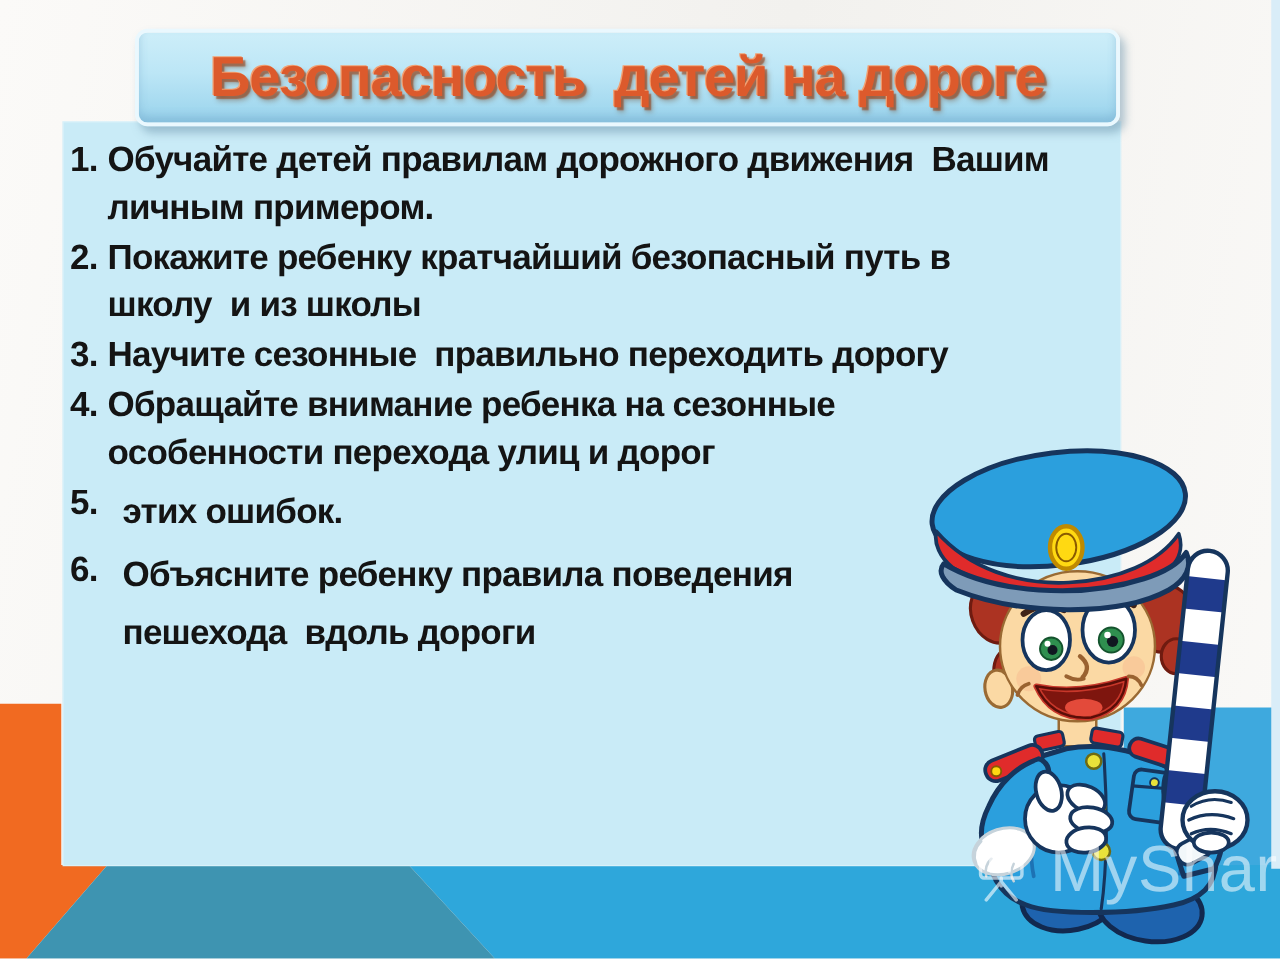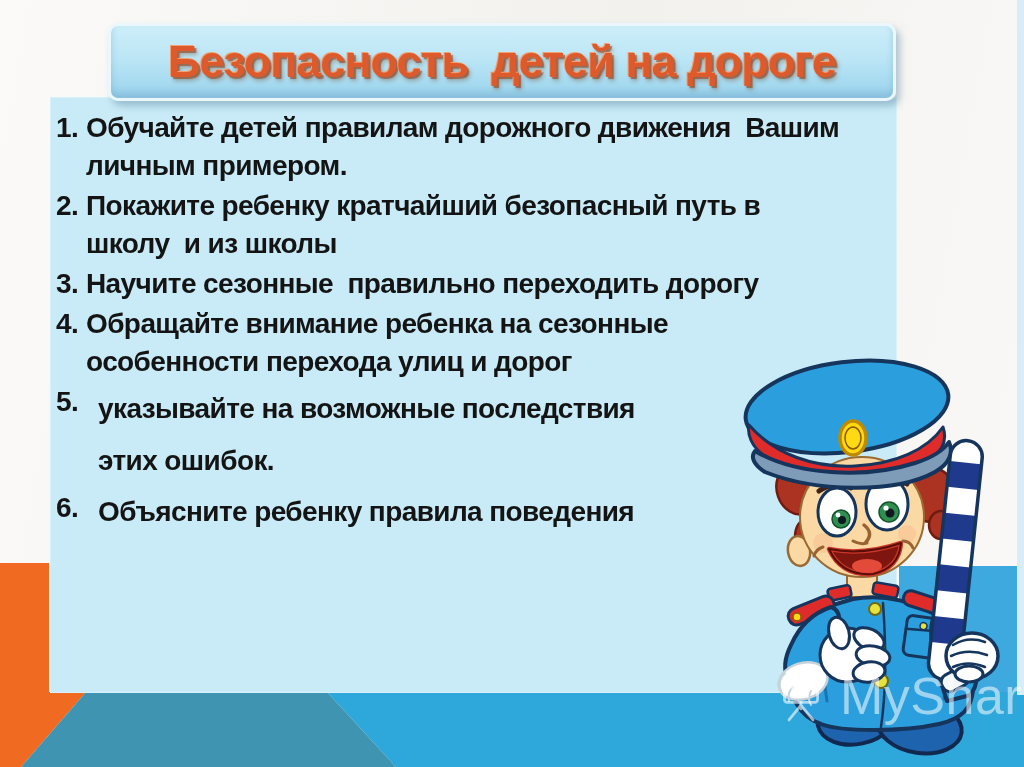--- a/index.html
+++ b/index.html
@@ -82,28 +82,28 @@
         <div class="rule">
           <span class="num">4.</span>
           <div class="txt">
             <div class="line">Обращайте внимание ребенка на сезонные</div>
             <div class="line">особенности перехода улиц и дорог</div>
           </div>
         </div>
         <div class="rule wide">
           <span class="num">5.</span>
           <div class="txt">
-            <div class="line">указывайте на возможные последствия</div>
             <div class="line">этих ошибок.</div>
           </div>
         </div>
         <div class="rule wide">
           <span class="num">6.</span>
           <div class="txt">
             <div class="line">Объясните ребенку правила поведения</div>
+            <div class="line">пешехода  вдоль дороги</div>
           </div>
         </div>
       </div>
   </div>
 
   <div class="banner">
     <h1>Безопасность  детей на дороге</h1>
   </div>
 
   <svg class="cop" viewBox="0 0 290 412">

